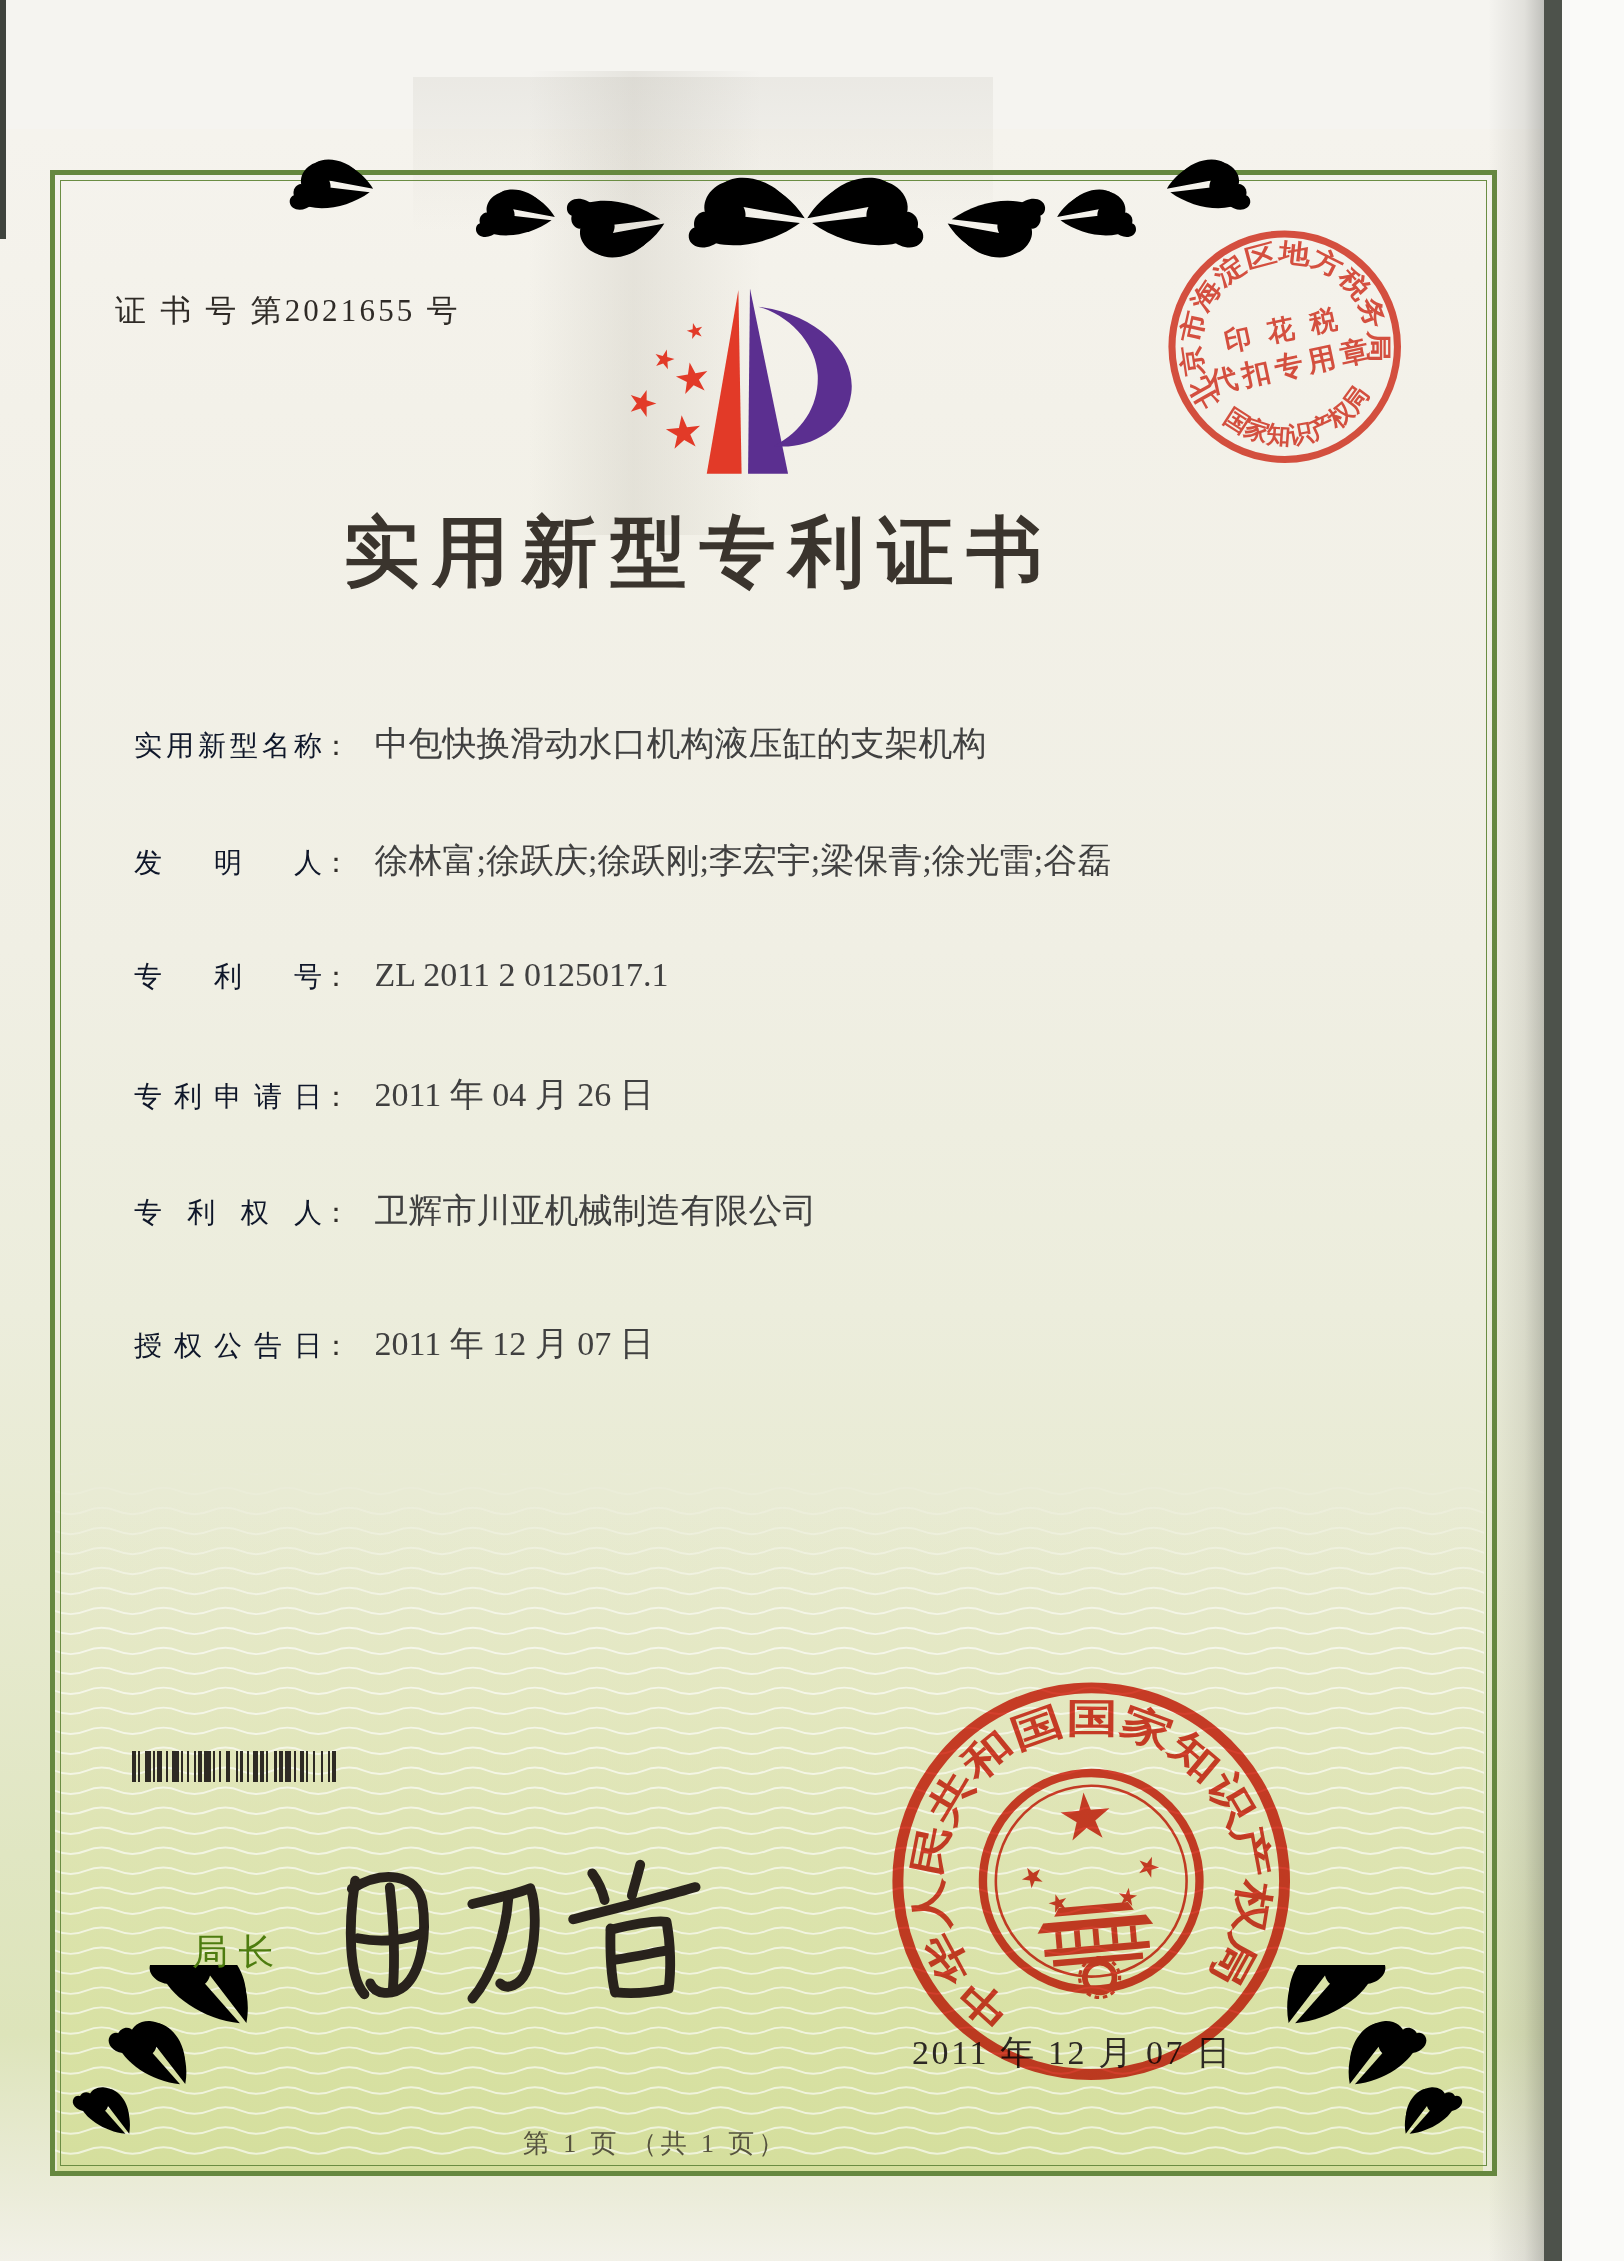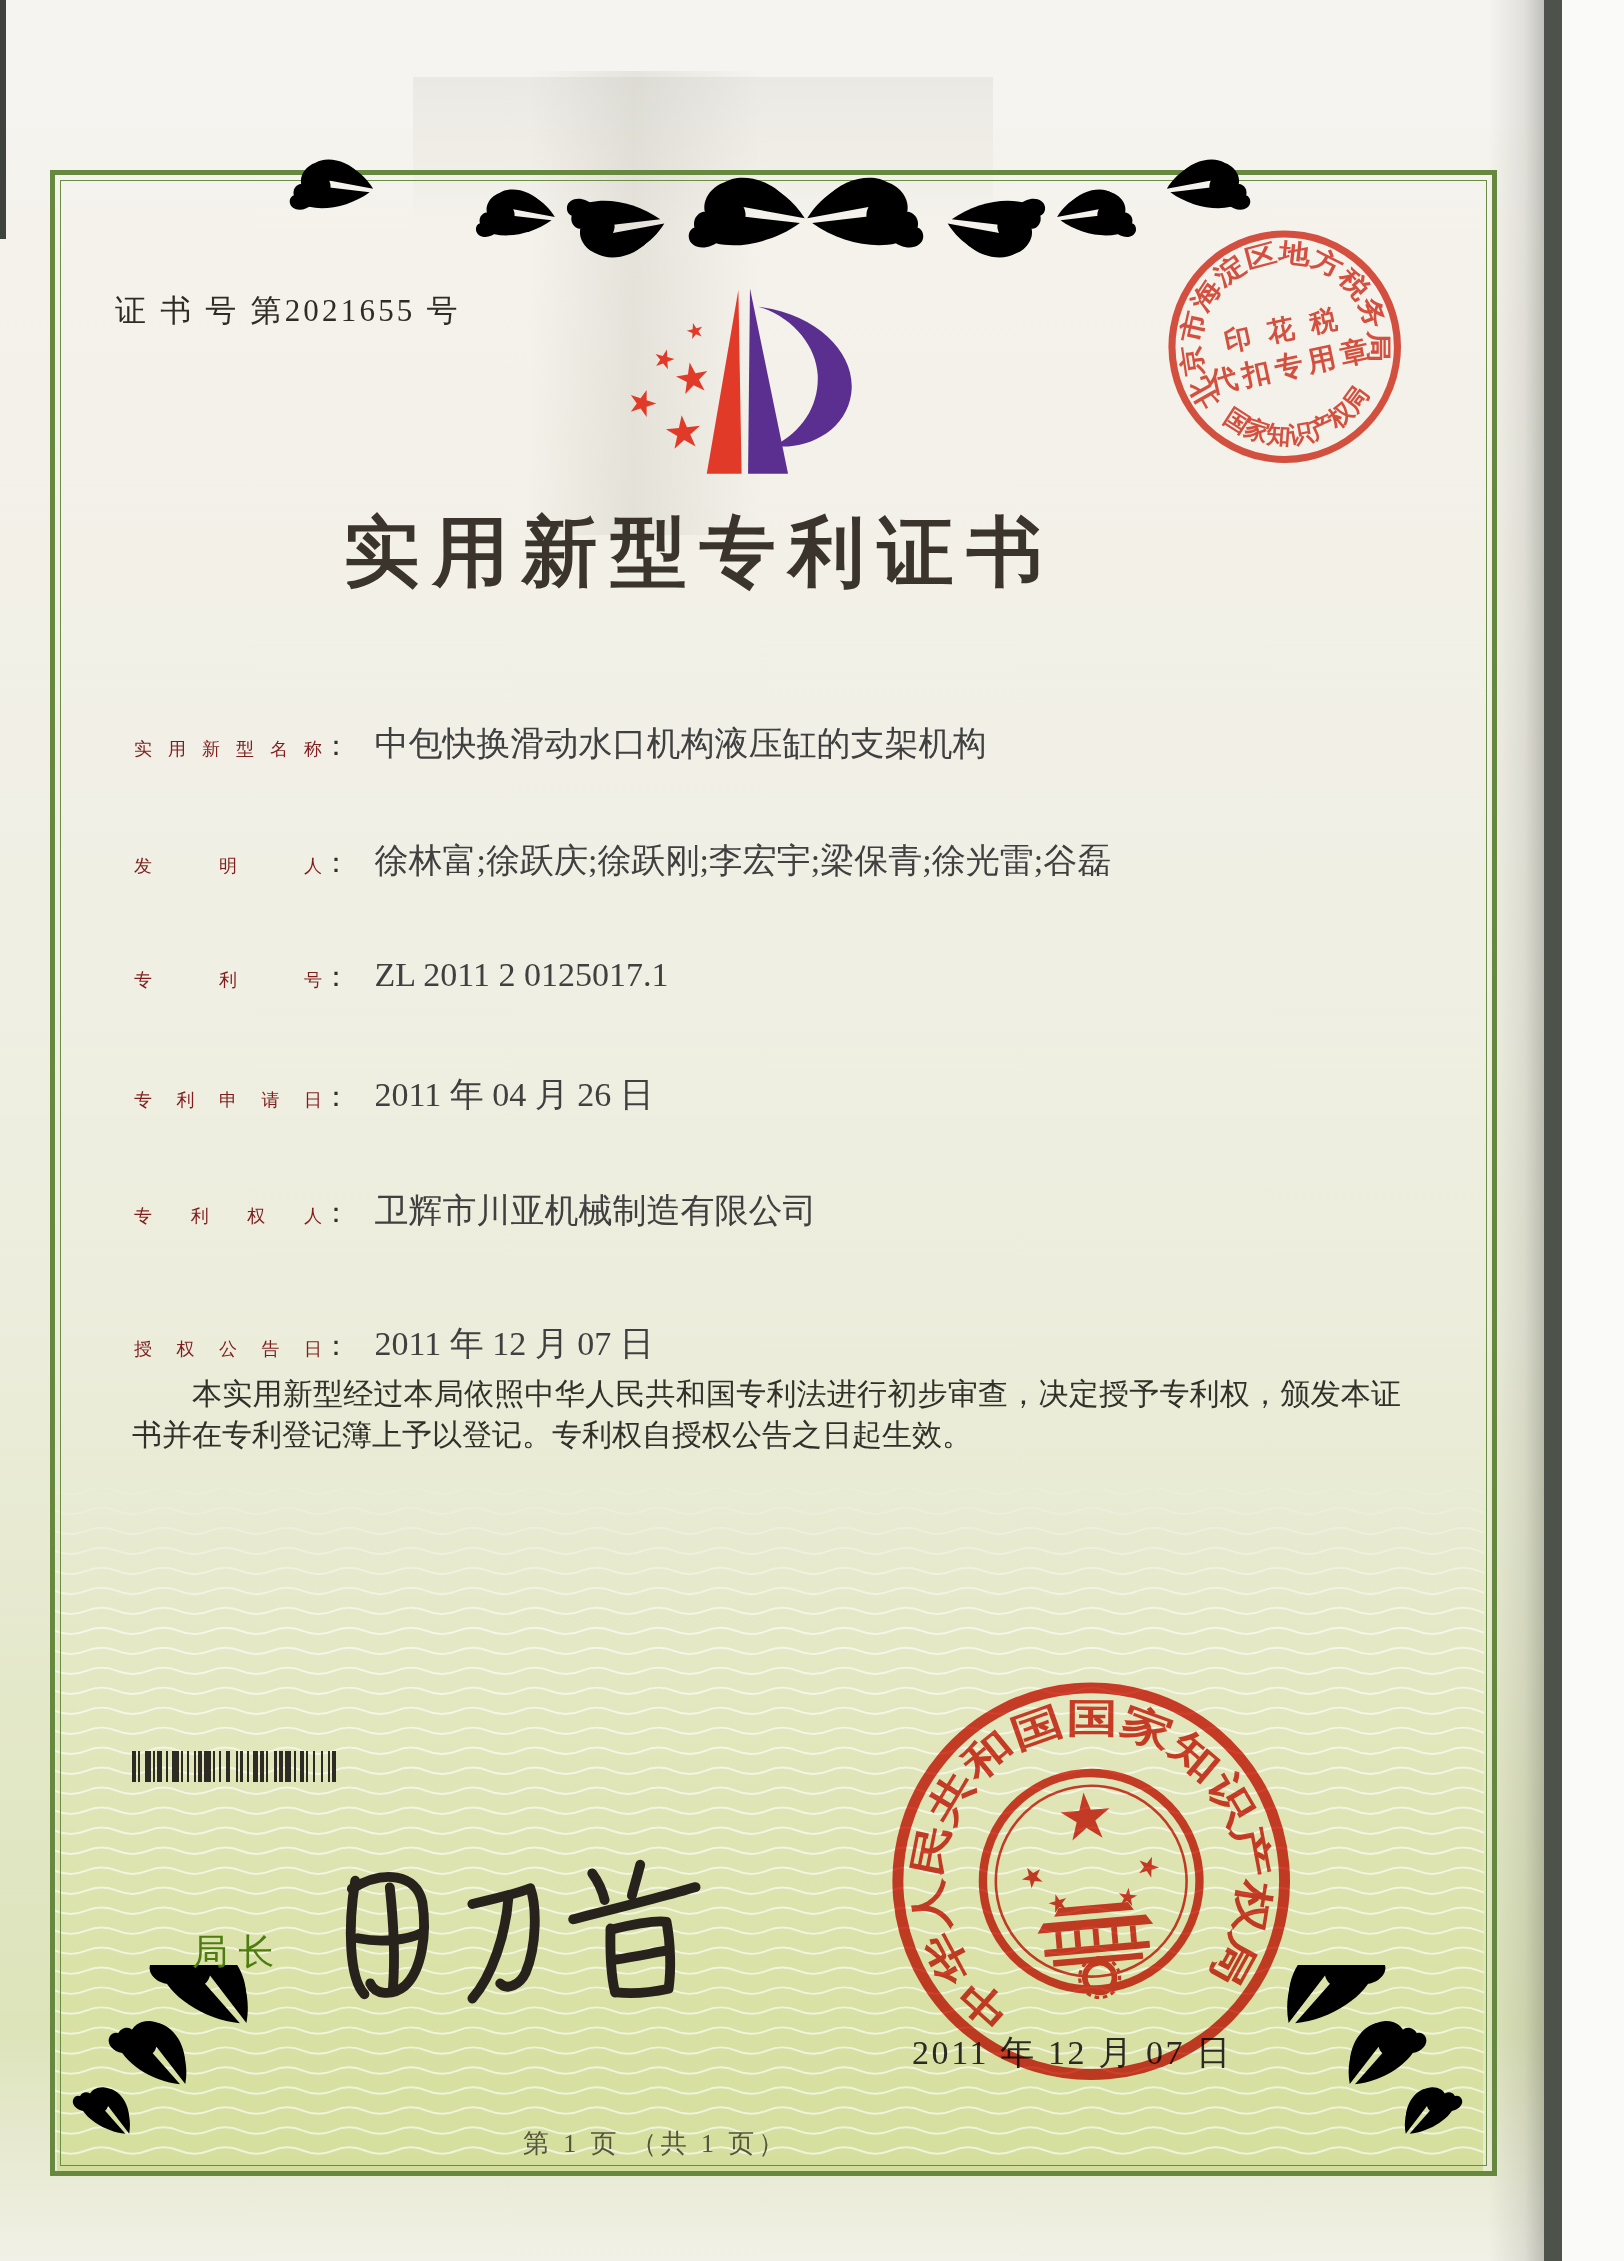--- a/index.html
+++ b/index.html
@@ -53,21 +53,21 @@
   .orn-corner-br{left:1269px;top:1965px;width:213px;height:206px;transform:scaleX(-1);}
   
   .cert-no{left:115px;top:290px;font-size:31px;letter-spacing:3.2px;color:#2f2b27;}
   .title{
     left:50px;top:502px;width:1299px;text-align:center;
     font-size:76px;font-weight:700;letter-spacing:13px;color:#3a342d;
   }
   .field{left:134px;height:45px;white-space:nowrap;}
   .f1{top:721px;} .f2{top:838px;} .f3{top:956px;} .f4{top:1072px;} .f5{top:1188px;} .f6{top:1304px;margin-top:17px;}
   .flabel{
-    display:inline-block;width:188px;font-size:18px;color:#7f1d1d;
+    display:inline-block;width:188px;font-size:28px;color:#0f172a;
     text-align:justify;text-align-last:justify;vertical-align:baseline;
   }
   .fcolon{font-size:28px;color:#332f2a;}
   .fvalue{font-size:34px;color:#404040;margin-left:24.5px;}
   .paras{left:132px;top:1373px;width:1269px;}
   .paras p{
     margin:0 0 9px 0;font-size:30px;line-height:41px;
     text-align:justify;text-indent:2em;color:#33302a;
   }
   .barcode{left:132px;top:1751px;width:273px;height:31px;display:flex;align-items:stretch;}
@@ -214,21 +214,20 @@
   <span class="flabel">专利申请日</span><span class="fcolon">：</span><span class="fvalue">2011 年 04 月 26 日</span>
 </div>
 <div class="abs field f5">
   <span class="flabel">专利权人</span><span class="fcolon">：</span><span class="fvalue">卫辉市川亚机械制造有限公司</span>
 </div>
 <div class="abs field f6">
   <span class="flabel">授权公告日</span><span class="fcolon">：</span><span class="fvalue">2011 年 12 月 07 日</span>
 </div>
 
 <div class="abs paras">
-  <p>本实用新型经过本局依照中华人民共和国专利法进行初步审查，决定授予专利权，颁发本证书并在专利登记簿上予以登记。专利权自授权公告之日起生效。</p>
 </div>
 
 <div class="abs barcode">
     <i style="width:4.3px;margin-right:2.1px"></i>
     <i style="width:2.1px;margin-right:4.3px"></i>
     <i style="width:6.4px;margin-right:2.1px"></i>
     <i style="width:2.1px;margin-right:2.1px"></i>
     <i style="width:4.3px;margin-right:4.3px"></i>
     <i style="width:2.1px;margin-right:4.3px"></i>
     <i style="width:6.4px;margin-right:2.1px"></i>

